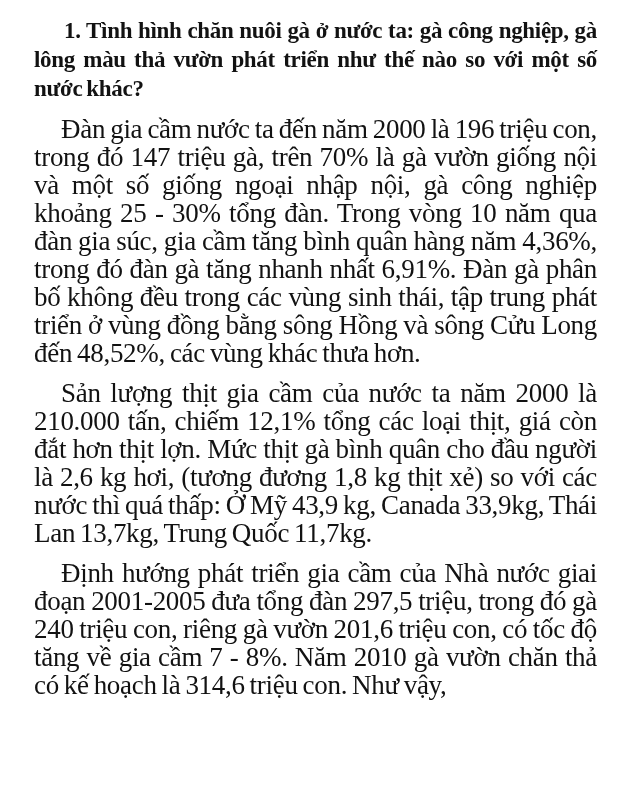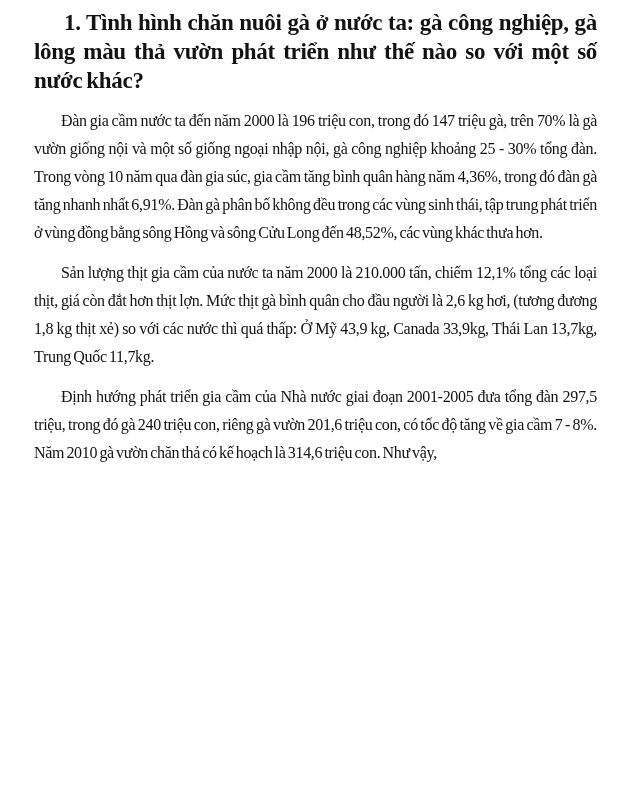--- a/index.html
+++ b/index.html
@@ -9,37 +9,37 @@
   }
   body {
     width: 627px;
     height: 787px;
     overflow: hidden;
   }
   .page {
     box-sizing: border-box;
     width: 627px;
     height: 658px;
-    padding: 8px 30px 0 34px;
+    padding: 16px 30px 0 34px;
     background: #ffffff;
     font-family: "Liberation Serif", "DejaVu Serif", serif;
     color: #121212;
     text-align: justify;
     letter-spacing: -0.3px;
     word-spacing: -1.5px;
   }
   .heading {
     font-size: 23px;
     line-height: 29px;
     font-weight: 700;
     text-indent: 30px;
     margin: 0 0 12px 0;
   }
   .para {
-    font-size: 16px;
+    font-size: 27px;
     line-height: 28px;
     text-indent: 27px;
     margin: 12px 0 10px 0;
   }
   .para:last-child {
     margin-bottom: 0;
   }
 </style>
 </head>
 <body>

